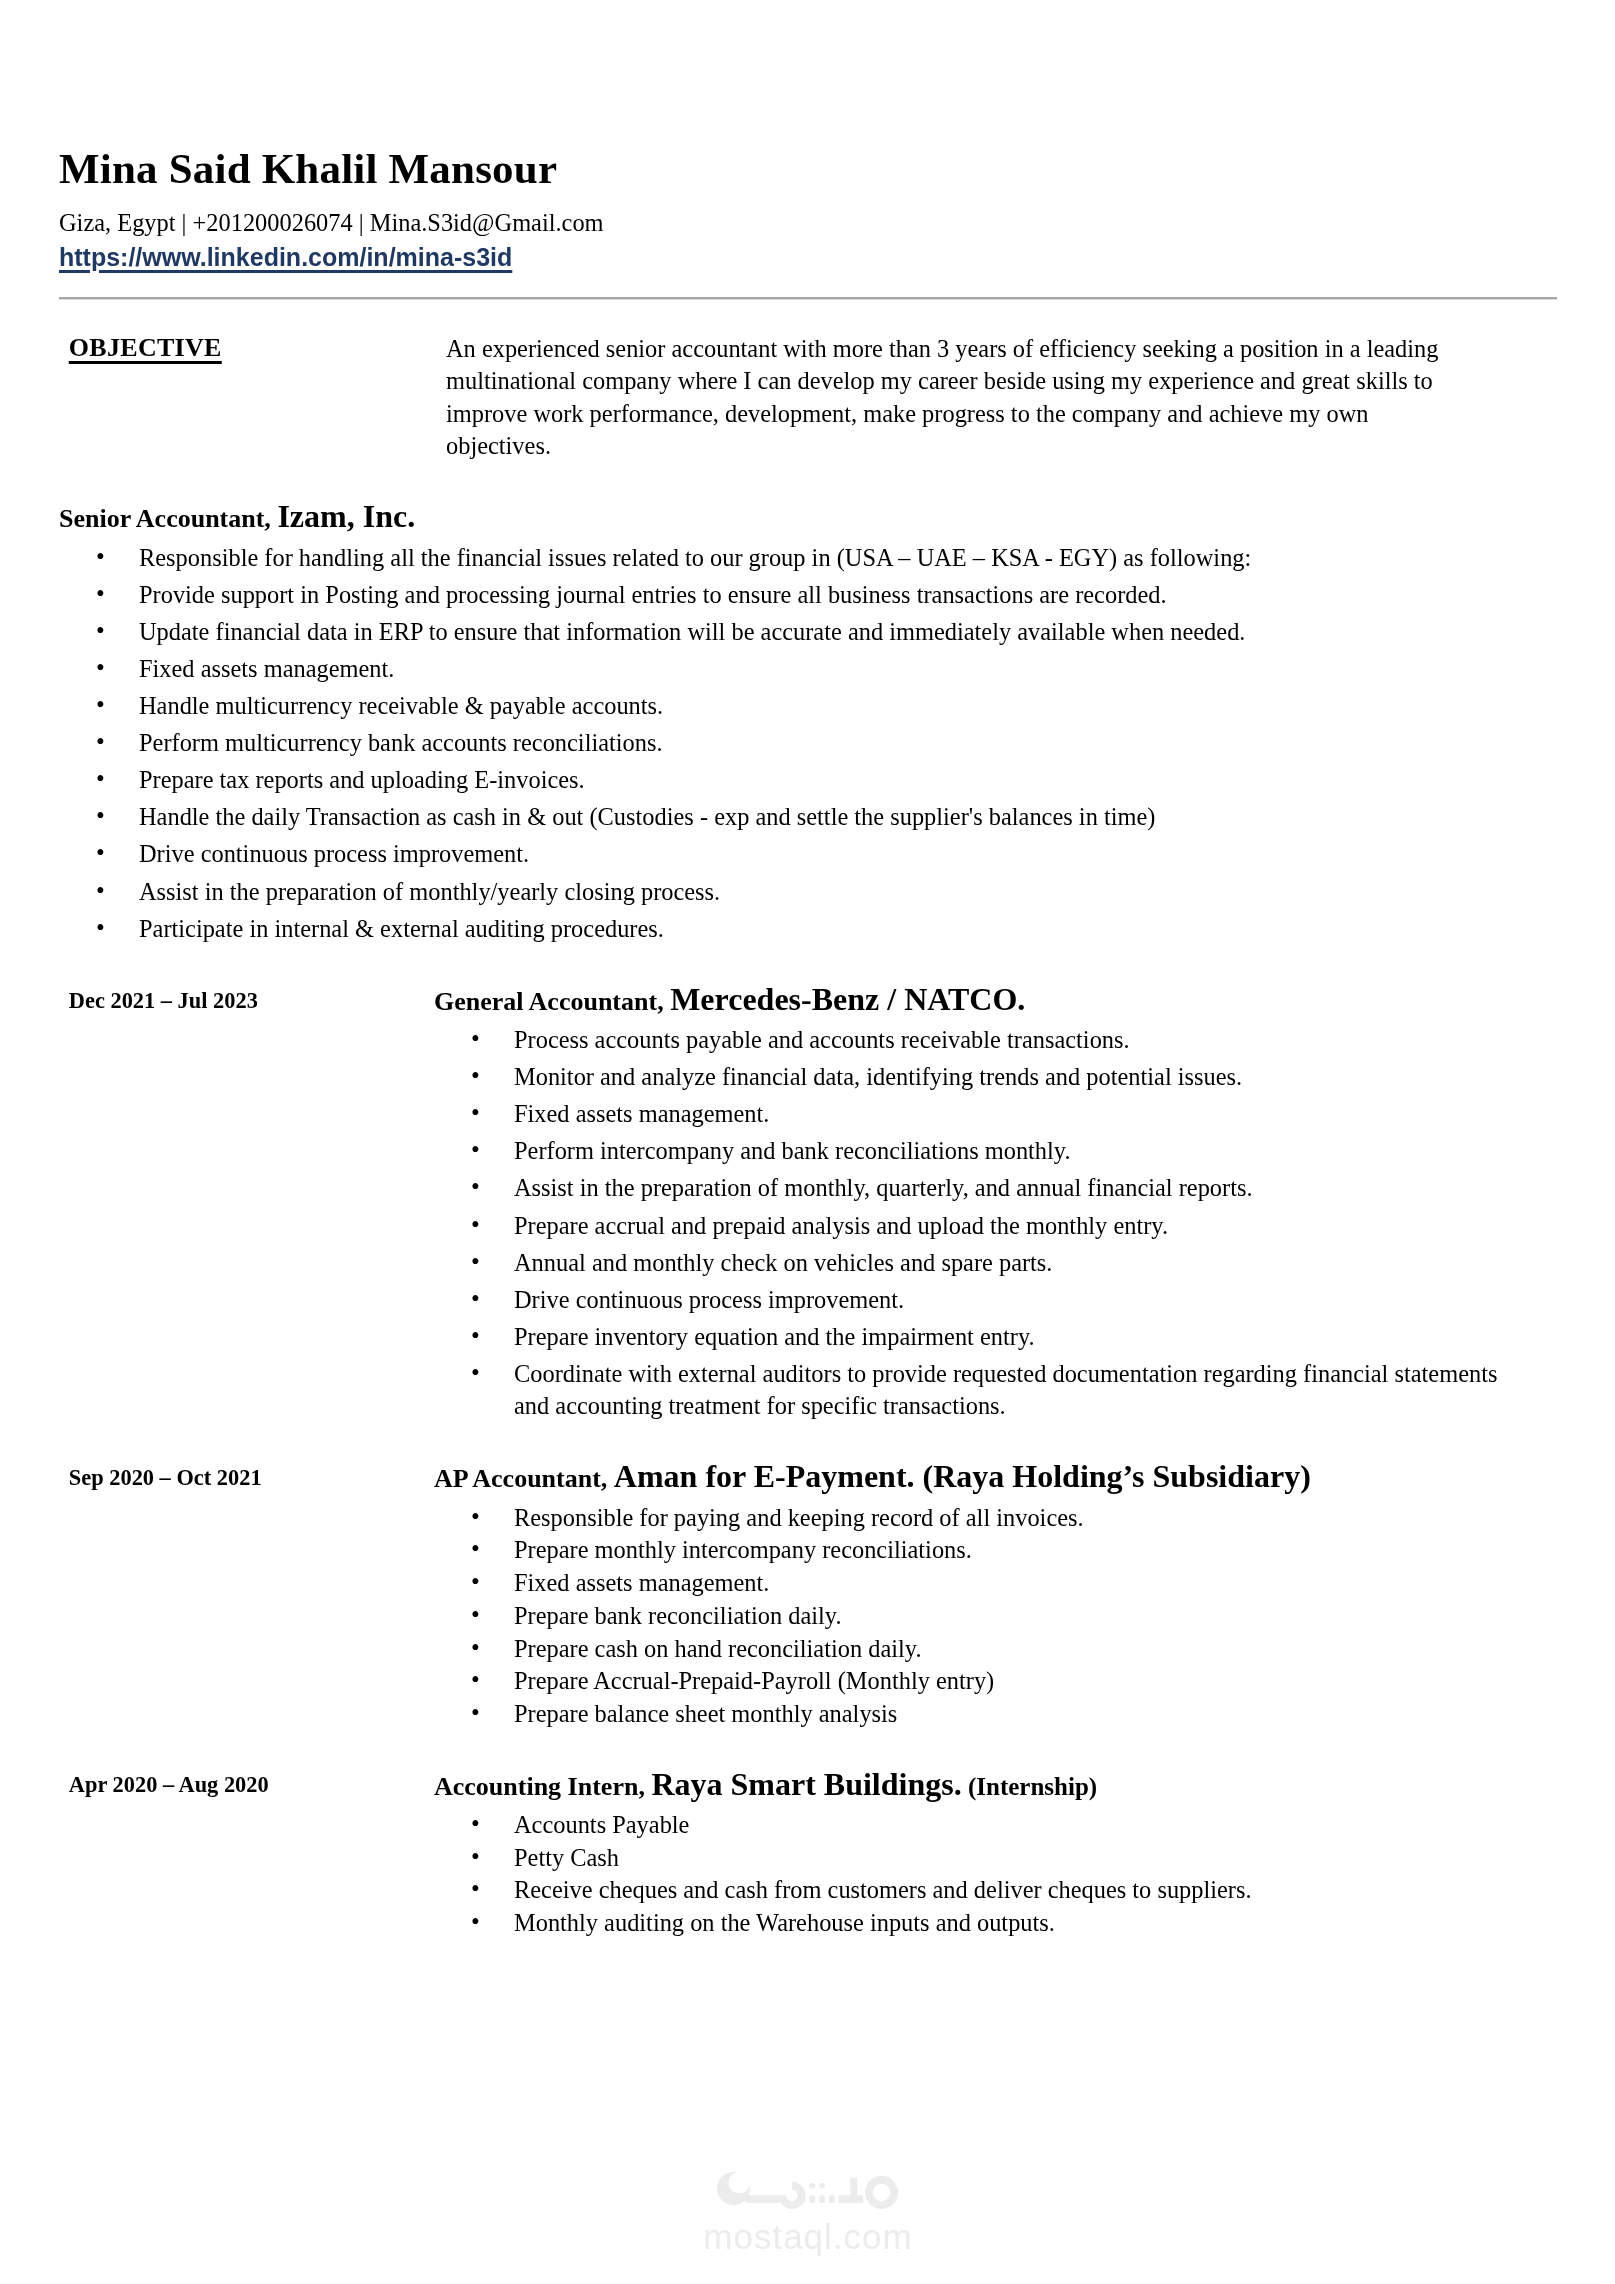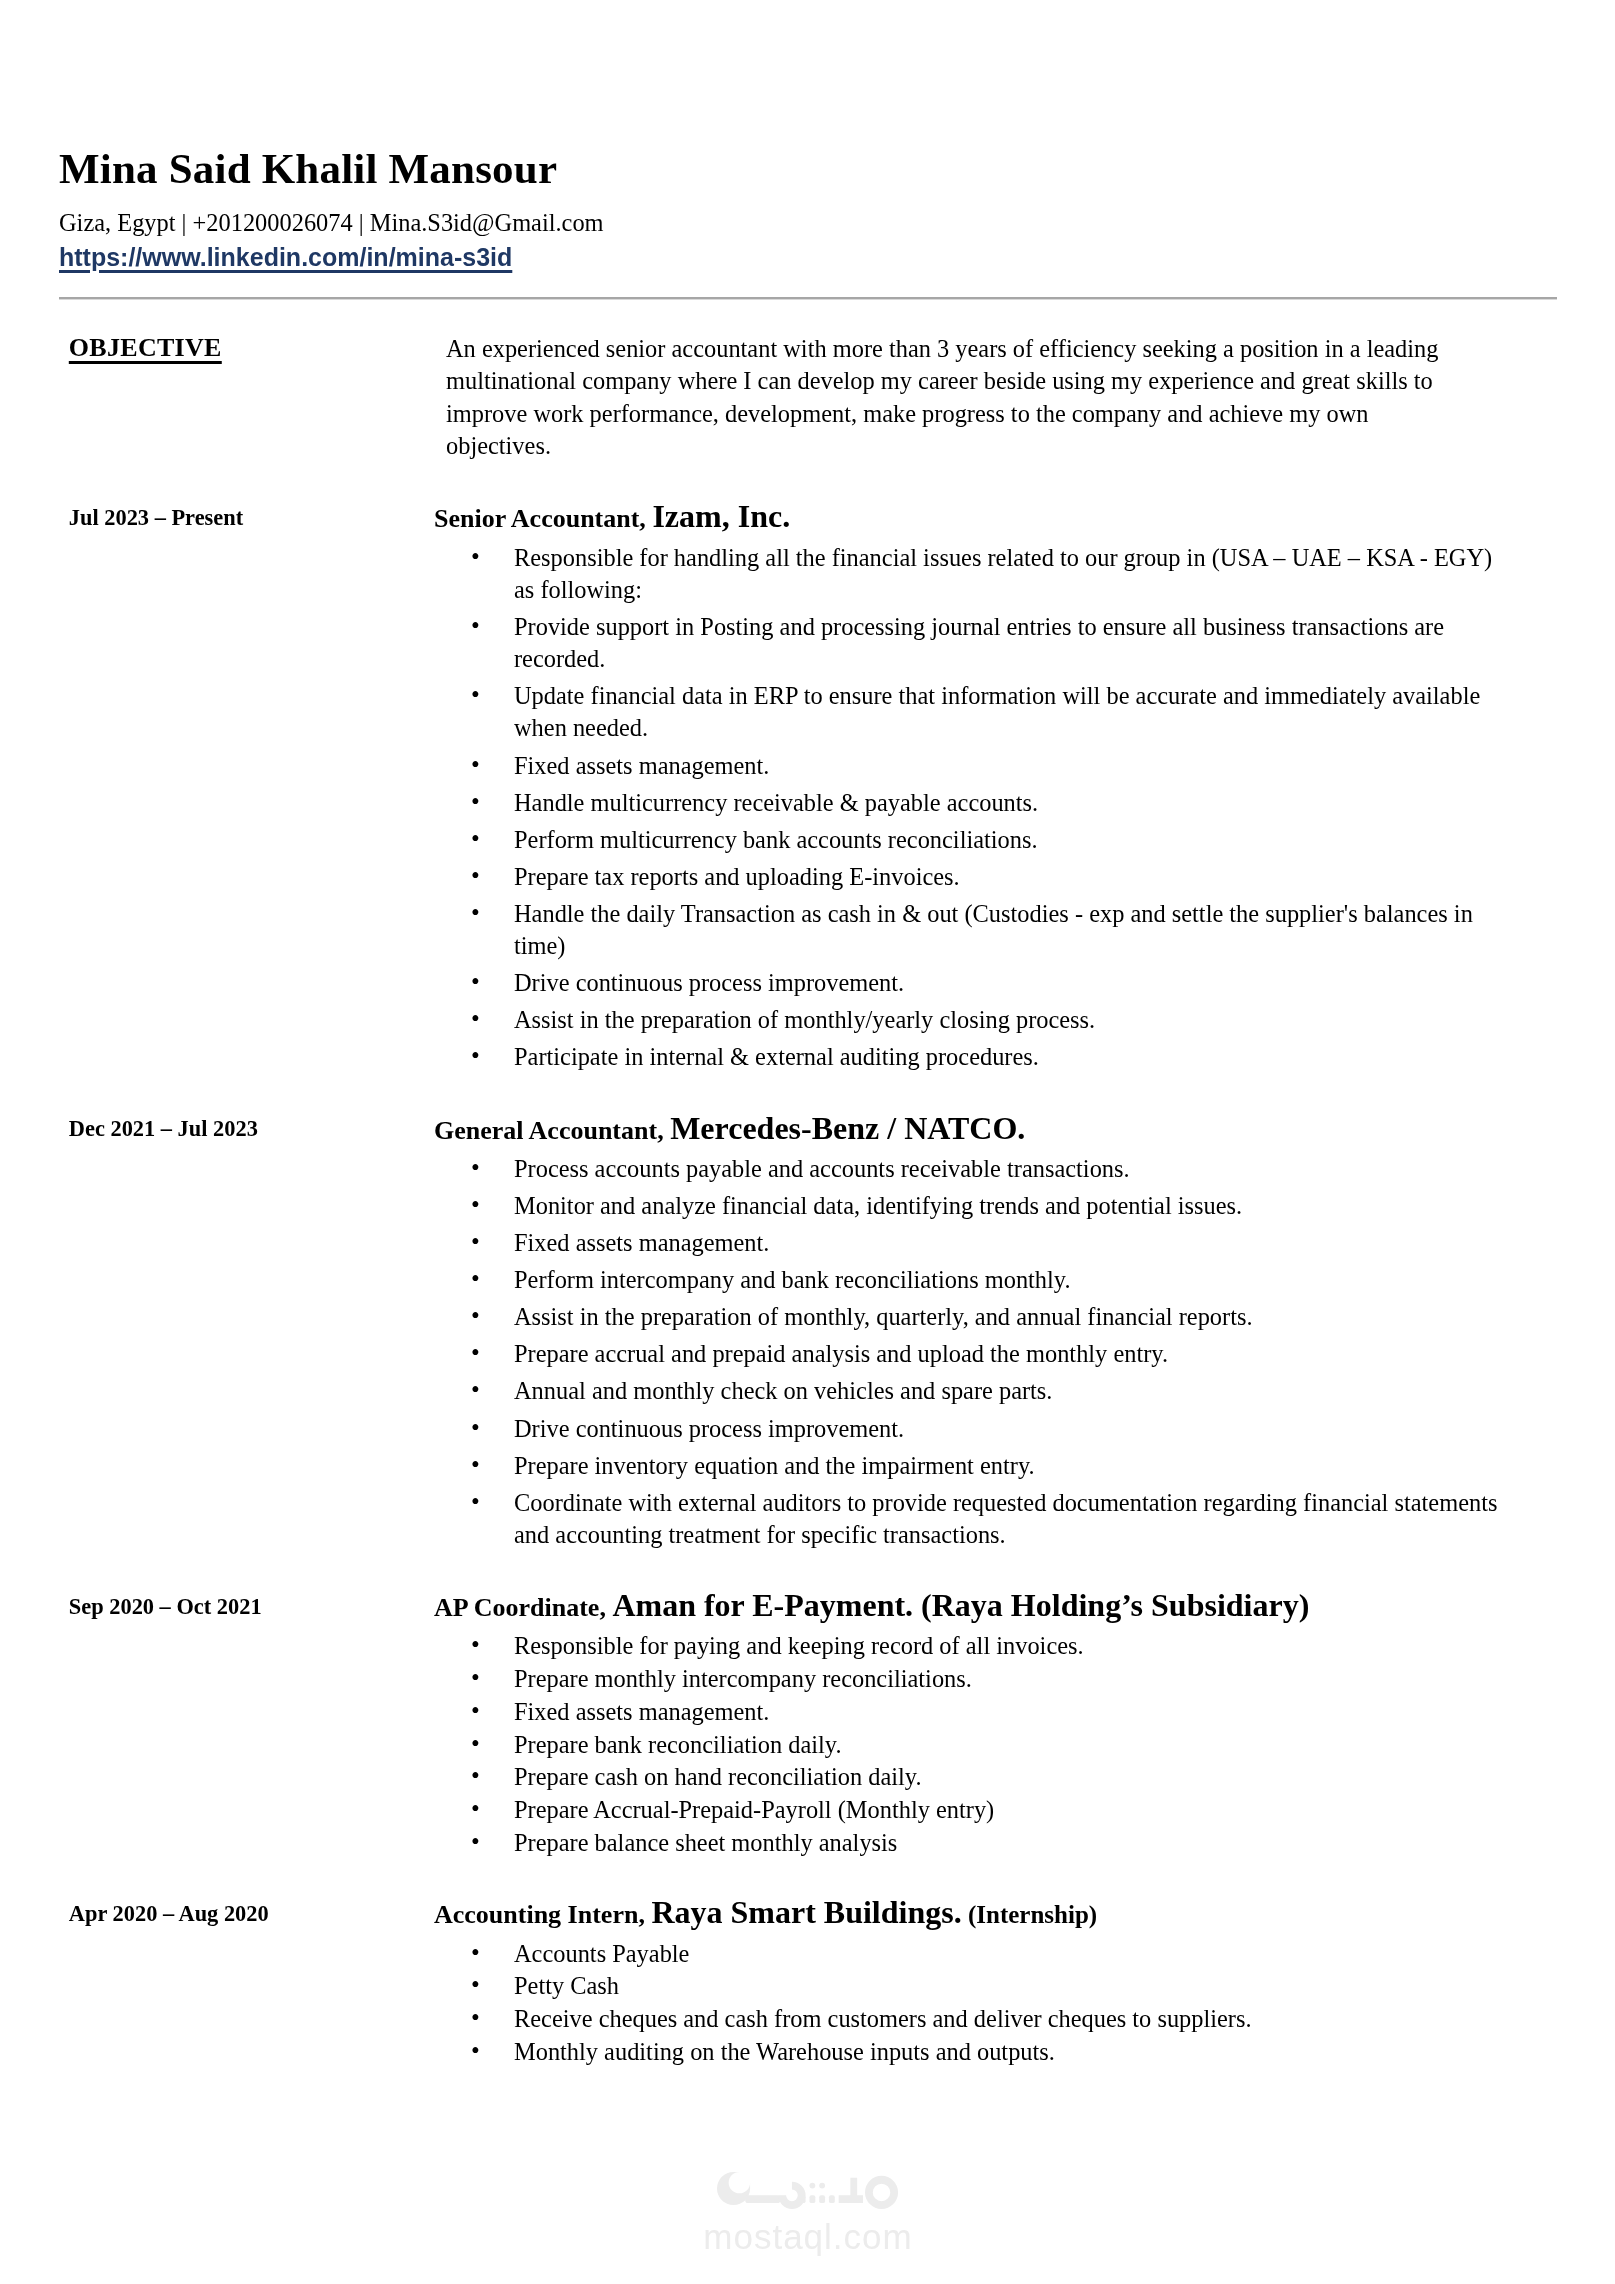--- a/index.html
+++ b/index.html
@@ -218,21 +218,20 @@
     <div class="label-col">
       <div class="section-heading">OBJECTIVE</div>
     </div>
     <div class="body-col">
       <div class="objective-text">An experienced senior accountant with more than 3 years of efficiency seeking a position in a leading multinational company where I can develop my career beside using my experience and great skills to improve work performance, development, make progress to the company and achieve my own objectives.</div>
     </div>
   </div>
 
 
   <div class="job">
-    <div class="job-dates">Jul 2023 – Present</div>
     <div class="job-main">
       <div class="job-title-line">
         <span class="job-role">Senior Accountant, </span><span class="job-company">Izam, Inc.</span><span class="job-suffix"></span>
       </div>
       <ul class="bullets">
         <li>Responsible for handling all the financial issues related to our group in (USA – UAE – KSA - EGY) as following:</li>
         <li>Provide support in Posting and processing journal entries to ensure all business transactions are recorded.</li>
         <li>Update financial data in ERP to ensure that information will be accurate and immediately available when needed.</li>
         <li>Fixed assets management.</li>
         <li>Handle multicurrency receivable &amp; payable accounts.</li>
@@ -264,21 +263,21 @@
         <li>Prepare inventory equation and the impairment entry.</li>
         <li>Coordinate with external auditors to provide requested documentation regarding financial statements and accounting treatment for specific transactions.</li>
       </ul>
     </div>
   </div>
 
   <div class="job">
     <div class="job-dates">Sep 2020 – Oct 2021</div>
     <div class="job-main">
       <div class="job-title-line">
-        <span class="job-role">AP Coordinate, </span><span class="job-company">Aman for E-Payment. (Raya Holding’s Subsidiary)</span><span class="job-suffix"></span>
+        <span class="job-role">AP Accountant, </span><span class="job-company">Aman for E-Payment. (Raya Holding’s Subsidiary)</span><span class="job-suffix"></span>
       </div>
       <ul class="bullets tight">
         <li>Responsible for paying and keeping record of all invoices.</li>
         <li>Prepare monthly intercompany reconciliations.</li>
         <li>Fixed assets management.</li>
         <li>Prepare bank reconciliation daily.</li>
         <li>Prepare cash on hand reconciliation daily.</li>
         <li>Prepare Accrual-Prepaid-Payroll (Monthly entry)</li>
         <li>Prepare balance sheet monthly analysis</li>
       </ul>

